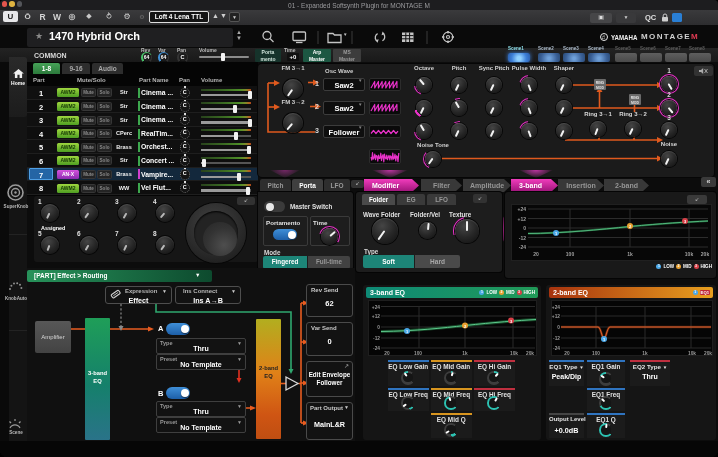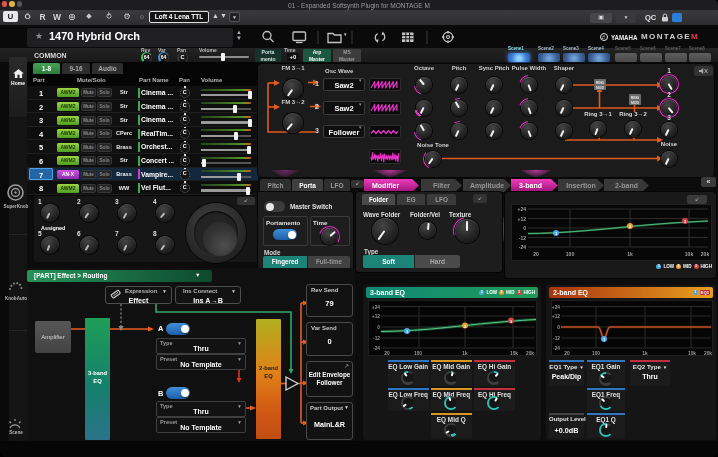--- a/index.html
+++ b/index.html
@@ -645,21 +645,21 @@
     </svg>
 <div class="ab lbl" style="left:125px;top:287.5px;font-size:6px;color:#b8b8b8">Expression</div>
 <div class="ab" style="left:162px;top:288px;color:#ccc;font-size:5px">▼</div>
 <div class="ab lbl" style="left:105px;top:295.5px;width:67px;text-align:center;font-size:7.2px;color:#fff">Effect</div>
 <div class="box" style="left:175px;top:285.5px;width:66px;height:18.5px"></div>
 <div class="ab lbl" style="left:183px;top:287.5px;font-size:6px;color:#b8b8b8">Ins Connect</div>
 <div class="ab" style="left:231px;top:288px;color:#ccc;font-size:5px">▼</div>
 <div class="ab lbl" style="left:175px;top:295.5px;width:66px;text-align:center;font-size:7.2px;color:#fff">Ins A→B</div>
 <div class="box" style="left:306px;top:284px;width:47px;height:33px;border-color:#4a4a4a"></div>
 <div class="ab lbl" style="left:311px;top:287px;font-size:6px;color:#c8c8c8">Rev Send</div>
-<div class="ab lbl" style="left:306px;top:299px;width:47px;text-align:center;font-size:7.5px;color:#fff">79</div>
+<div class="ab lbl" style="left:306px;top:299px;width:47px;text-align:center;font-size:7.5px;color:#fff">62</div>
 <div class="box" style="left:306px;top:322px;width:47px;height:34px;border-color:#4a4a4a"></div>
 <div class="ab lbl" style="left:311px;top:325px;font-size:6px;color:#c8c8c8">Var Send</div>
 <div class="ab lbl" style="left:306px;top:337px;width:47px;text-align:center;font-size:7.5px;color:#fff">0</div>
 <div class="box" style="left:306px;top:361px;width:47px;height:36px;border-color:#4a4a4a"></div>
 <div class="ab lbl" style="left:306px;top:371px;width:47px;text-align:center;font-size:6.3px;color:#fff;line-height:8px">Edit Envelope<br>Follower</div>
 <div class="ab" style="left:344px;top:362px;color:#bbb;font-size:6px">↗</div>
 <div class="box" style="left:306px;top:402px;width:47px;height:38px;border-color:#4a4a4a"></div>
 <div class="ab lbl" style="left:310px;top:405px;font-size:6px;color:#c8c8c8">Part Output</div>
 <div class="ab" style="left:344px;top:404px;color:#ccc;font-size:5px">▼</div>
 <div class="ab lbl" style="left:306px;top:420px;width:47px;text-align:center;font-size:7.2px;color:#fff">MainL&amp;R</div>

